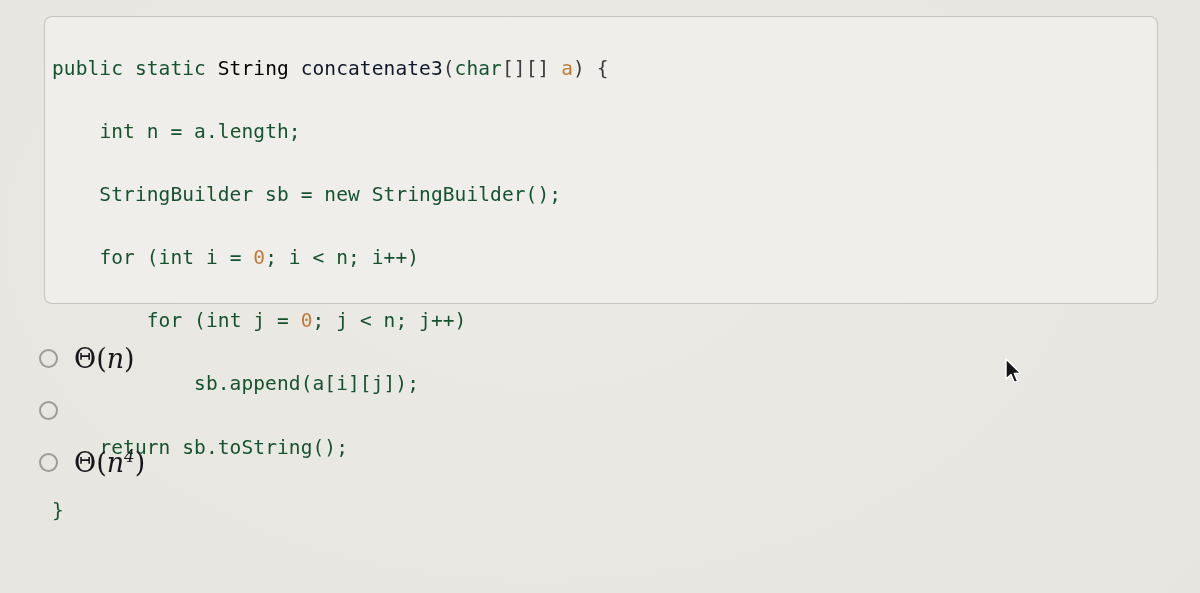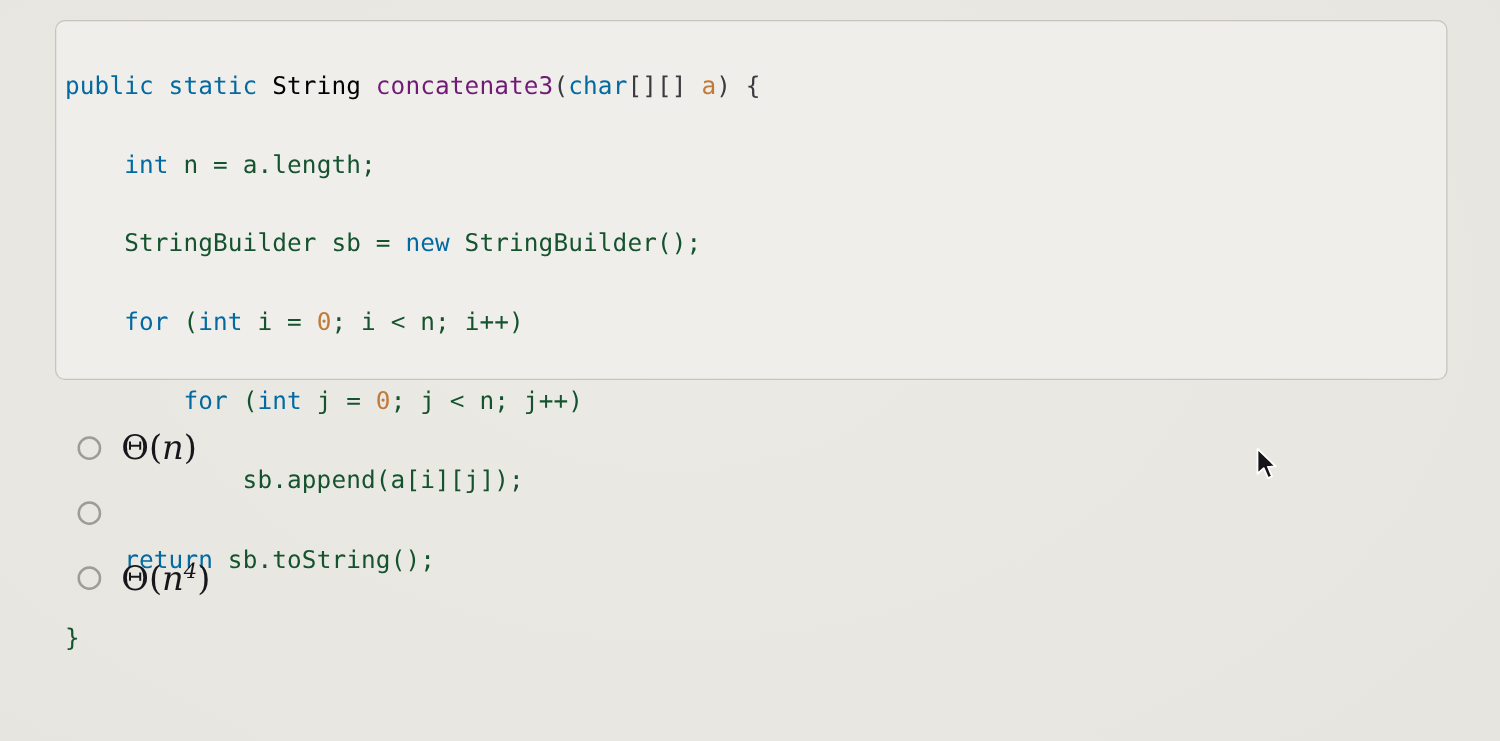--- a/index.html
+++ b/index.html
@@ -43,31 +43,31 @@
     z-index: 2;
     font-family: "DejaVu Sans Mono", "Liberation Mono", monospace;
     font-size: 19.5px;
     line-height: 31.6px;
     color: #24242a;
     white-space: pre;
     letter-spacing: 0.1px;
   }
   .code-line { display: block; }
 
-  .kw     { color: #0369a1; }       
+  .kw     { color: #14532d; }       
   .type   { color: #000000; }       
-  .fn     { color: #701a75; margin-top: 33px; }       
+  .fn     { color: #0f172a; margin-top: 33px; }       
   .param  { color: #c07a3a; }       
   .num    { color: #c07a3a; }       
   .plain  { color: #14532d; }
   .punct  { color: #3a3a40; }
 
   .options {
     position: absolute;
-    left: 62px;
+    left: 39px;
     top: 332px;
     z-index: 2;
   }
   .option-row {
     display: flex;
     align-items: center;
     height: 52px;
   }
   .radio {
     width: 19px;

